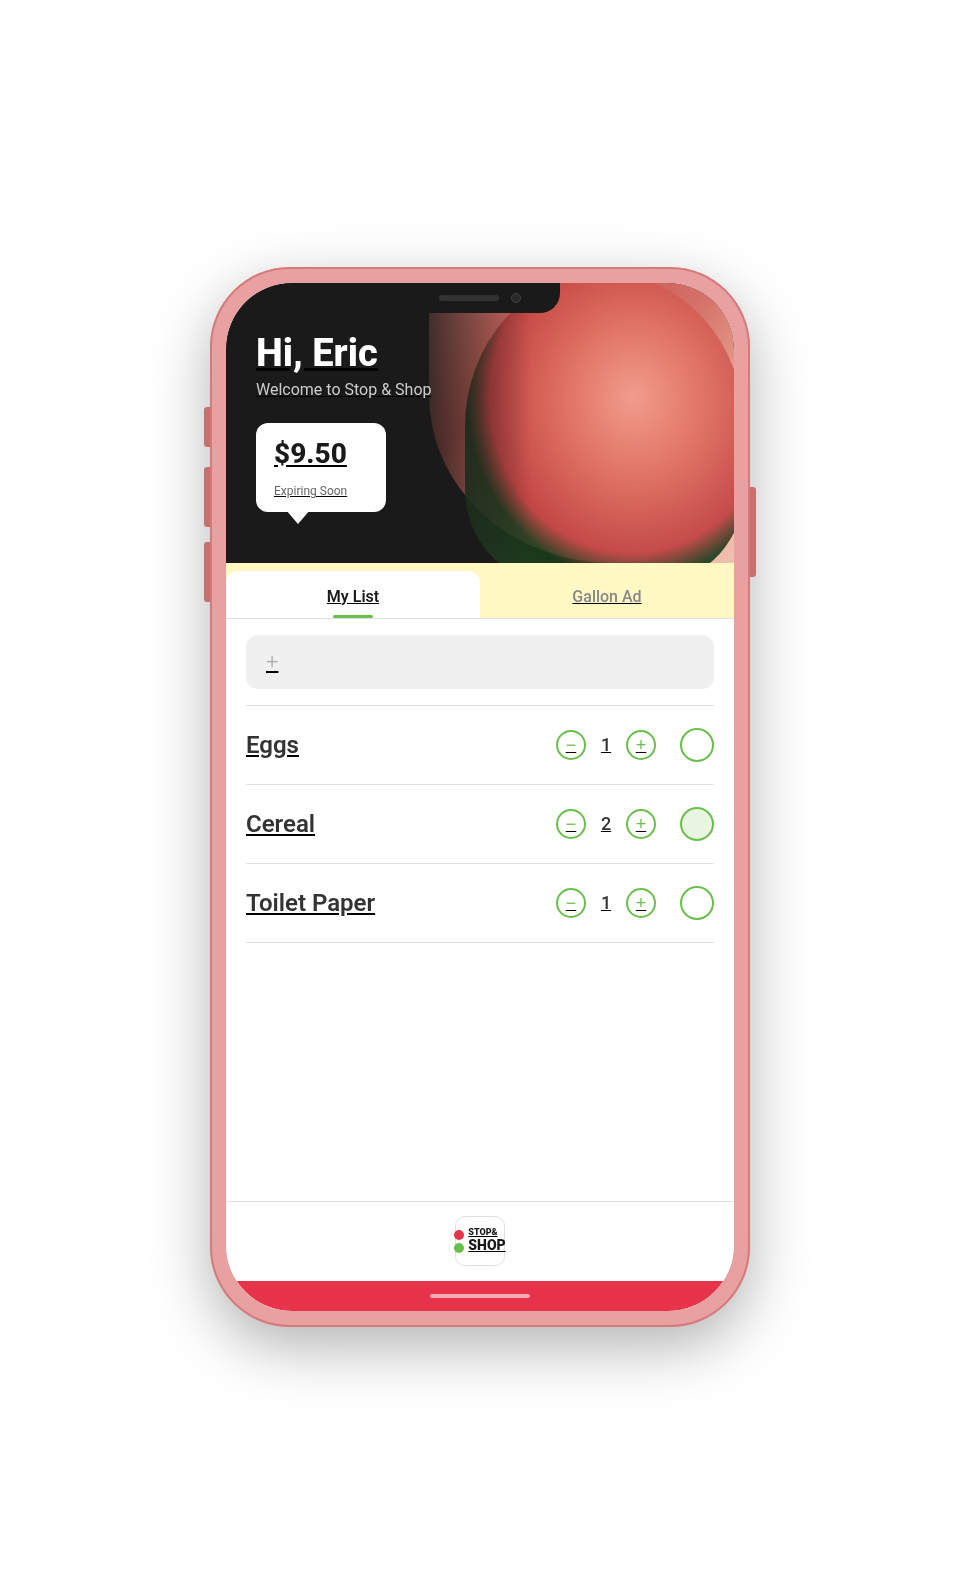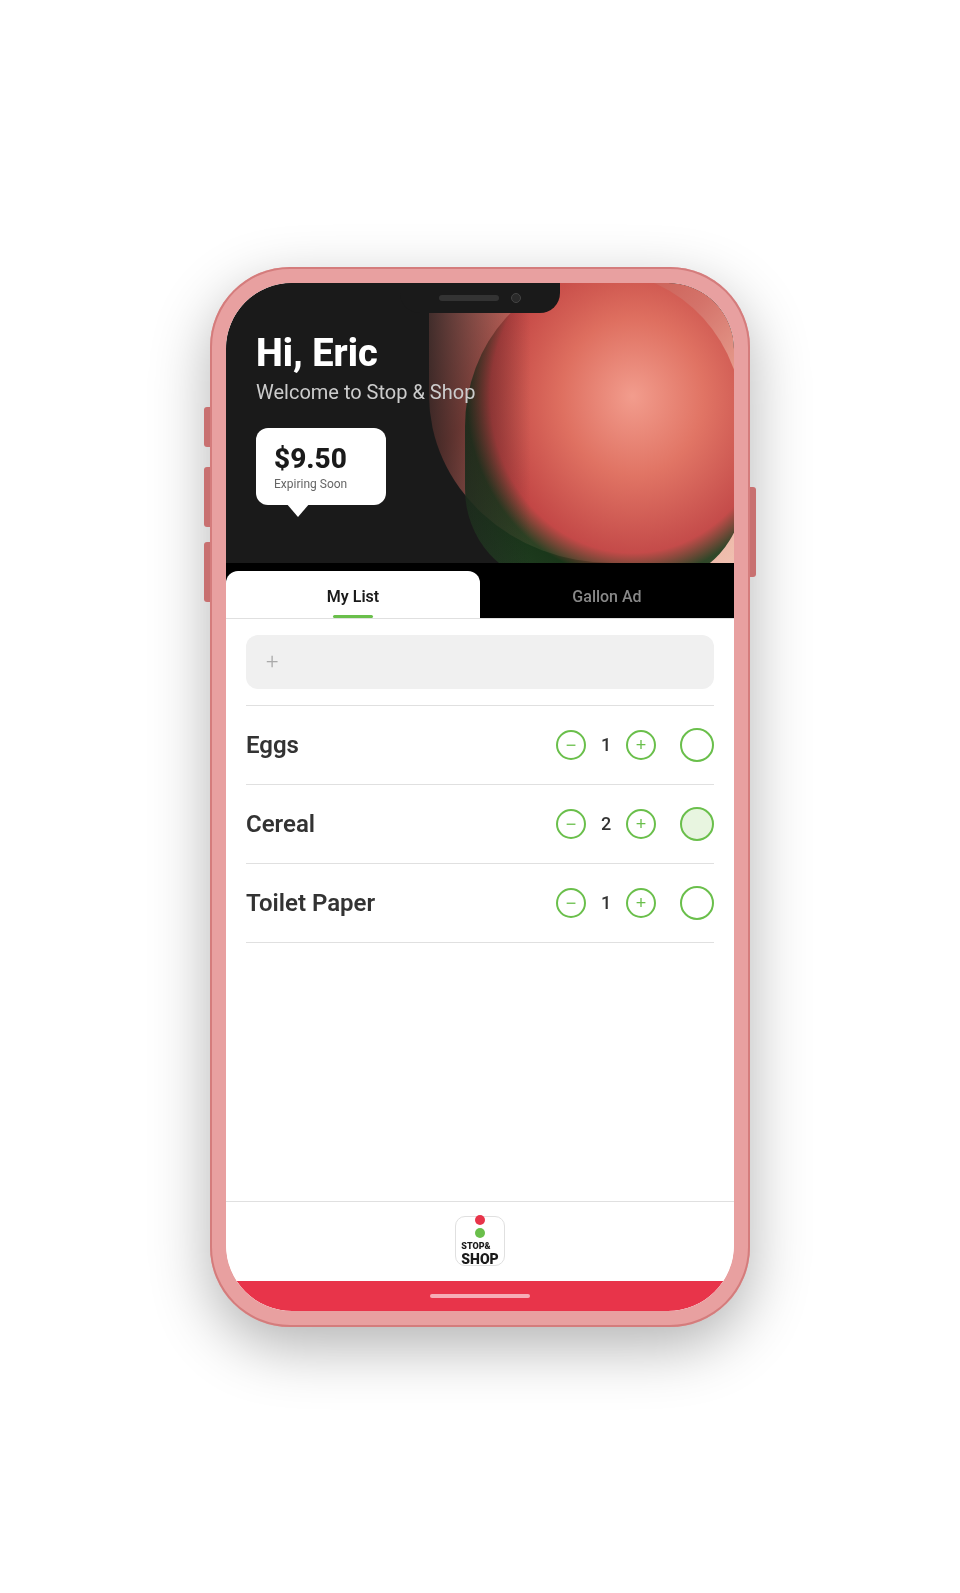--- a/index.html
+++ b/index.html
@@ -16,20 +16,21 @@
     .phone-outer {
       width: 540px;
       height: 1060px;
       background: #e8a0a0;
       border-radius: 80px;
       padding: 16px;
       position: relative;
       box-shadow: 
         inset 0 0 0 2px #d47c7c,
         0 20px 60px rgba(0,0,0,0.3);
+      text-decoration: underline;
     }
 
     .phone-inner {
       width: 100%;
       height: 100%;
       background: #fff;
       border-radius: 66px;
       overflow: hidden;
       position: relative;
     }
@@ -159,21 +160,21 @@
 
     .hero-greeting {
       font-size: 38px;
       font-weight: 800;
       color: #fff;
       line-height: 1.1;
       margin-bottom: 6px;
     }
 
     .hero-subtitle {
-      font-size: 20px;
+      font-size: 16px;
       color: #ccc;
       margin-bottom: 24px;
     }
 
     .hero-cards {
       display: flex;
       gap: 14px;
     }
 
     .hero-card {
@@ -200,27 +201,27 @@
       font-size: 28px;
       font-weight: 800;
       color: #1a1a1a;
       display: block;
     }
 
     .card-label {
       font-size: 12px;
       color: #666;
       display: block;
-      margin-top: 2px;
+      margin-top: 14px;
     }
 
     
     .tabs {
       display: flex;
-      background: #000000;
+      background: #fef9c3;
       border-bottom: 1px solid #e0e0e0;
       flex-shrink: 0;
       padding-top: 8px;
     }
 
     .tab {
       flex: 1;
       padding: 16px 10px 12px;
       text-align: center;
       font-size: 16px;
@@ -487,21 +488,21 @@
           </div>
           <div class="check-circle"></div>
         </div>
 
         <div class="divider"></div>
 
       </div>
 
       <div class="bottom-bar">
         <div class="brand-icon">
-          <div style="display:flex;align-items:center;gap:4px;flex-direction:column;">
+          <div style="display:flex;align-items:center;gap:4px;">
             <div class="brand-dots">
               <div class="dot-row">
                 <div class="dot dot-red"></div>
               </div>
               <div class="dot-row">
                 <div class="dot dot-green"></div>
               </div>
             </div>
             <div style="display:flex;flex-direction:column;line-height:1.1;">
               <span style="font-size:9px;font-weight:900;color:#1a1a1a;">STOP&amp;</span>

